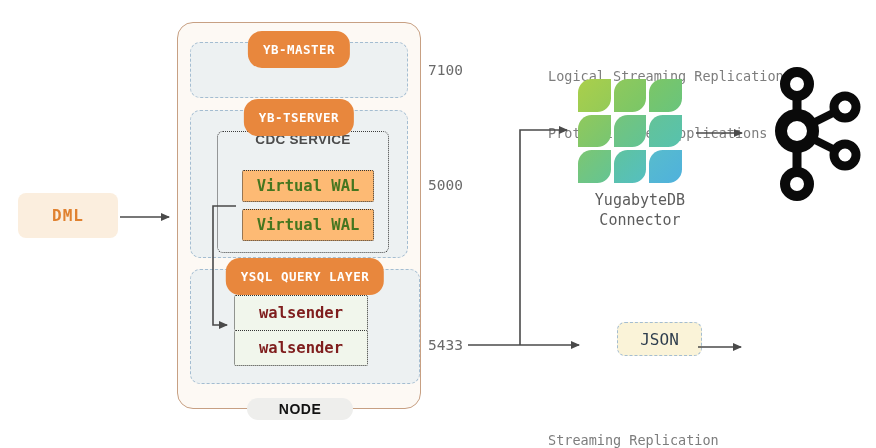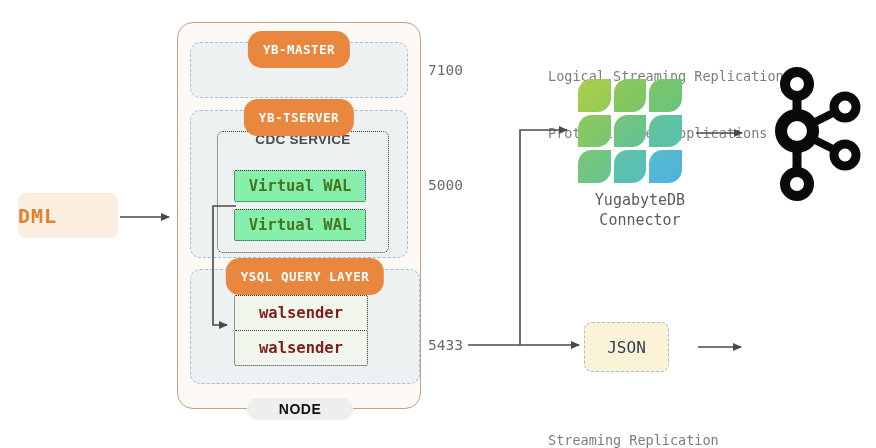--- a/index.html
+++ b/index.html
@@ -4,22 +4,22 @@
 <style>
   html,body{margin:0;padding:0;background:#ffffff;}
   .stage{
     position:relative;width:876px;height:448px;background:#ffffff;overflow:hidden;
     font-family:"DejaVu Sans Mono", monospace;
   }
   .abs{position:absolute;}
   
   .dml-box{
     left:18px;top:193px;width:100px;height:45px;background:#fbeede;border-radius:8px;
-    display:flex;align-items:center;
-    color:#e0812f;font-weight:bold;font-size:20px;letter-spacing:1px;
+    display:flex;align-items:center;justify-content:center;
+    color:#e0812f;font-weight:bold;font-size:16px;letter-spacing:1px;
   }
   
   .node-container{
     left:177px;top:22px;width:244px;height:387px;background:#fdf9f4;
     border:1.5px solid #c7a083;border-radius:16px;box-sizing:border-box;
   }
   .section{
     position:absolute;background:#edf1f2;border:1.6px dashed #a4bdd1;border-radius:10px;
     box-sizing:border-box;
   }
@@ -33,21 +33,21 @@
   }
   .cdc-box{
     position:absolute;left:26px;top:20px;width:172px;height:122px;
     border:1.6px dotted #3c3c3c;border-radius:6px;box-sizing:border-box;
   }
   .cdc-title{
     text-align:center;font-family:"Liberation Sans", sans-serif;
     font-weight:bold;font-size:13.5px;color:#4c4c4c;letter-spacing:0.3px;
   }
   .wal-box{
-    position:absolute;left:16px;width:132px;height:32px;background:#86efac;
+    position:absolute;left:24px;width:132px;height:32px;background:#fdba74;
     border:1.6px dotted #333333;box-sizing:border-box;border-radius:2px;
     display:flex;align-items:center;justify-content:center;
     color:#45761f;font-weight:bold;font-size:15.5px;
   }
   .wal-1{top:38px;} .wal-2{top:77px;}
   .ws-box{
     position:absolute;left:43px;width:134px;height:36px;background:#f1f6ec;
     border:1.6px dotted #333333;box-sizing:border-box;border-radius:2px;
     display:flex;align-items:center;justify-content:center;
     color:#7f1d1d;font-weight:bold;font-size:15.5px;
@@ -71,21 +71,21 @@
     left:578px;top:79px;width:104px;height:104px;
     display:grid;grid-template-columns:repeat(3,1fr);grid-template-rows:repeat(3,1fr);gap:3px;
   }
   .leaf{border-radius:42% 0 42% 0;}
   .yb-label{
     left:573px;top:190px;width:134px;text-align:center;color:#5c5c5c;
     font-size:15px;line-height:20px;
   }
   
   .json-box{
-    left:584px;top:322px;width:85px;height:50px;background:#faf3d8;
+    left:617px;top:322px;width:85px;height:34px;background:#faf3d8;
     border:1.6px dashed #a4bdd1;border-radius:8px;box-sizing:border-box;
     display:flex;align-items:center;justify-content:center;
     color:#2f3e4e;font-size:16px;
   }
   
   .app-circle{
     left:764px;top:311px;width:71px;height:71px;border-radius:50%;background:#f3b771;
     display:flex;align-items:center;justify-content:center;
     color:#3d3d3d;font-weight:bold;font-size:16px;letter-spacing:0.5px;
   }

